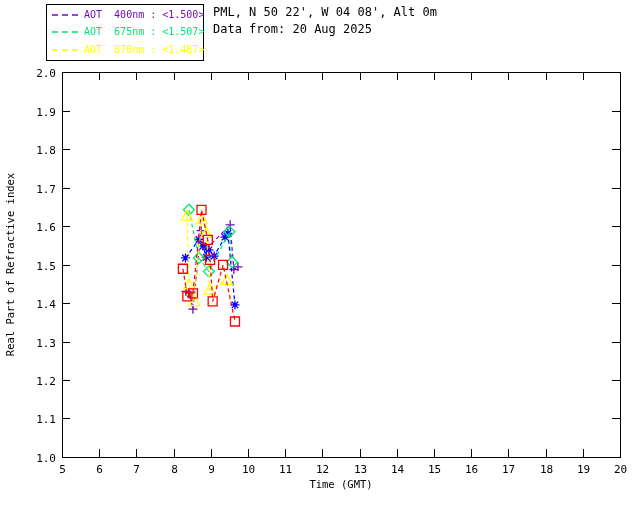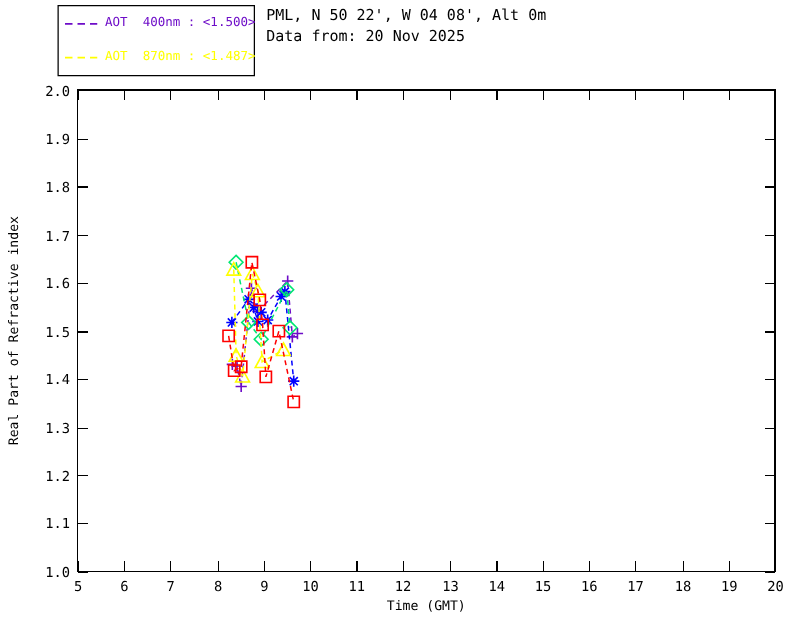--- a/index.html
+++ b/index.html
@@ -34,28 +34,34 @@
 
   <div class="legend">
       <div class="legend-row">
         <svg class="legend-dash" width="26" height="4">
           <line x1="0" y1="2" x2="26" y2="2" stroke="#6E0DC8" stroke-width="1.4" stroke-dasharray="6 4"></line>
         </svg>
         <span class="legend-label" style="color:#6E0DC8">AOT  400nm : &lt;1.500&gt;</span>
       </div>
       <div class="legend-row">
         <svg class="legend-dash" width="26" height="4">
+          <line x1="0" y1="2" x2="26" y2="2" stroke="#00E673" stroke-width="1.4" stroke-dasharray="6 4"></line>
+        </svg>
+        <span class="legend-label" style="color:#00E673">AOT  675nm : &lt;1.507&gt;</span>
+      </div>
+      <div class="legend-row">
+        <svg class="legend-dash" width="26" height="4">
           <line x1="0" y1="2" x2="26" y2="2" stroke="#FFFF00" stroke-width="1.4" stroke-dasharray="6 4"></line>
         </svg>
         <span class="legend-label" style="color:#FFFF00">AOT  870nm : &lt;1.487&gt;</span>
       </div>
     </div>
 
   <div class="hdr" id="hdr-location">PML, N 50 22', W 04 08', Alt 0m</div>
-  <div class="hdr" id="hdr-datafrom">Data from: 20 Nov 2025</div>
+  <div class="hdr" id="hdr-datafrom">Data from: 20 Aug 2025</div>
 
   <svg id="plot" width="640" height="512" viewBox="0 0 640 512">
       <rect x="62" y="72" width="558" height="385" fill="none" stroke="#000000" stroke-width="1" shape-rendering="crispEdges"></rect>
       <line x1="62.5" y1="457" x2="62.5" y2="449" stroke="#000" stroke-width="1" shape-rendering="crispEdges"></line>
       <line x1="62.5" y1="72" x2="62.5" y2="80" stroke="#000" stroke-width="1" shape-rendering="crispEdges"></line>
       <text x="62.5" y="473" font-size="11" fill="#000" text-anchor="middle">5</text>
       <line x1="99.5" y1="457" x2="99.5" y2="449" stroke="#000" stroke-width="1" shape-rendering="crispEdges"></line>
       <line x1="99.5" y1="72" x2="99.5" y2="80" stroke="#000" stroke-width="1" shape-rendering="crispEdges"></line>
       <text x="99.5" y="473" font-size="11" fill="#000" text-anchor="middle">6</text>
       <line x1="136.5" y1="457" x2="136.5" y2="449" stroke="#000" stroke-width="1" shape-rendering="crispEdges"></line>

